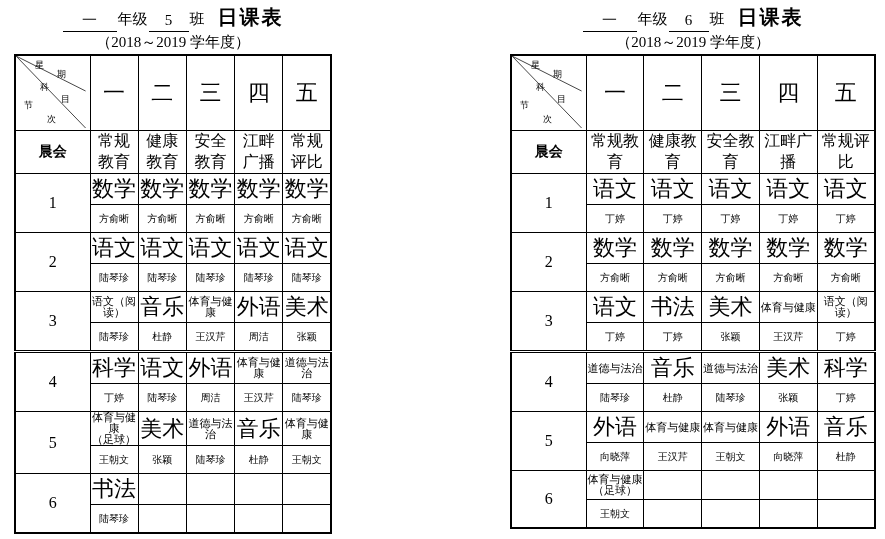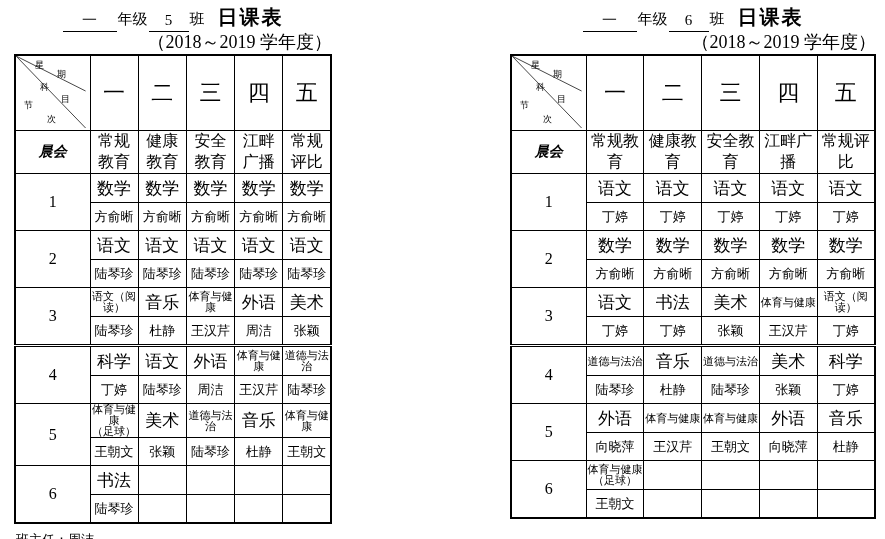--- a/index.html
+++ b/index.html
@@ -11,37 +11,37 @@
   .sheet.s0{left:14px;width:318px;}
   .sheet.s1{left:510px;width:366px;}
 
   .title{text-align:center;font-size:15px;height:28px;line-height:26px;white-space:nowrap;}
   .title .blank{display:inline-block;min-width:54px;border-bottom:1px solid #000;
     text-align:center;line-height:22px;vertical-align:bottom;}
   .title .blank.n2{min-width:40px;}
   .title .t{margin:0 1px;}
   .title .name{font-weight:bold;font-size:20px;margin-left:12px;letter-spacing:2px;}
 
-  .subtitle{text-align:right;font-size:18px;height:20px;line-height:20px;margin-bottom:2px;}
+  .subtitle{text-align:center;font-size:15px;height:20px;line-height:20px;margin-bottom:2px;}
 
   table.grid{border-collapse:collapse;table-layout:fixed;width:100%;border:2px solid #000;}
   table.grid td{border:1px solid #000;text-align:center;vertical-align:middle;padding:0;overflow:hidden;}
 
   td.corner{position:relative;height:74px;}
   .diag{position:absolute;left:0;top:0;width:100%;height:100%;}
   .diag line{stroke:#444;stroke-width:1;}
   .cch{position:absolute;font-size:9px;line-height:9px;}
 
   td.day{font-size:22px;font-weight:400;}
-  td.mlabel{font-weight:bold;font-size:14px;height:28px;font-style:italic;}
+  td.mlabel{font-weight:bold;font-size:14px;height:28px;}
   td.mitem{font-size:16px;}
   td.pno{font-size:16px;}
-  td.subj{font-size:17px;height:28px;}
+  td.subj{font-size:22px;height:28px;}
   td.subj.small{font-size:11px;line-height:11px;white-space:pre-line;}
-  td.teacher{font-size:13px;height:27px;}
+  td.teacher{font-size:10px;height:27px;}
   .uline{text-decoration-style:wavy;
     text-decoration-color:#1e1eff;text-decoration-thickness:1px;text-underline-offset:3px;}
   tr.dbl>td{border-top:3px double #000;}
 
   .footer{margin-top:7px;font-size:13px;padding-left:2px;text-align:left;}
 </style>
 </head>
 <body>
 
 <section class="sheet s0">

